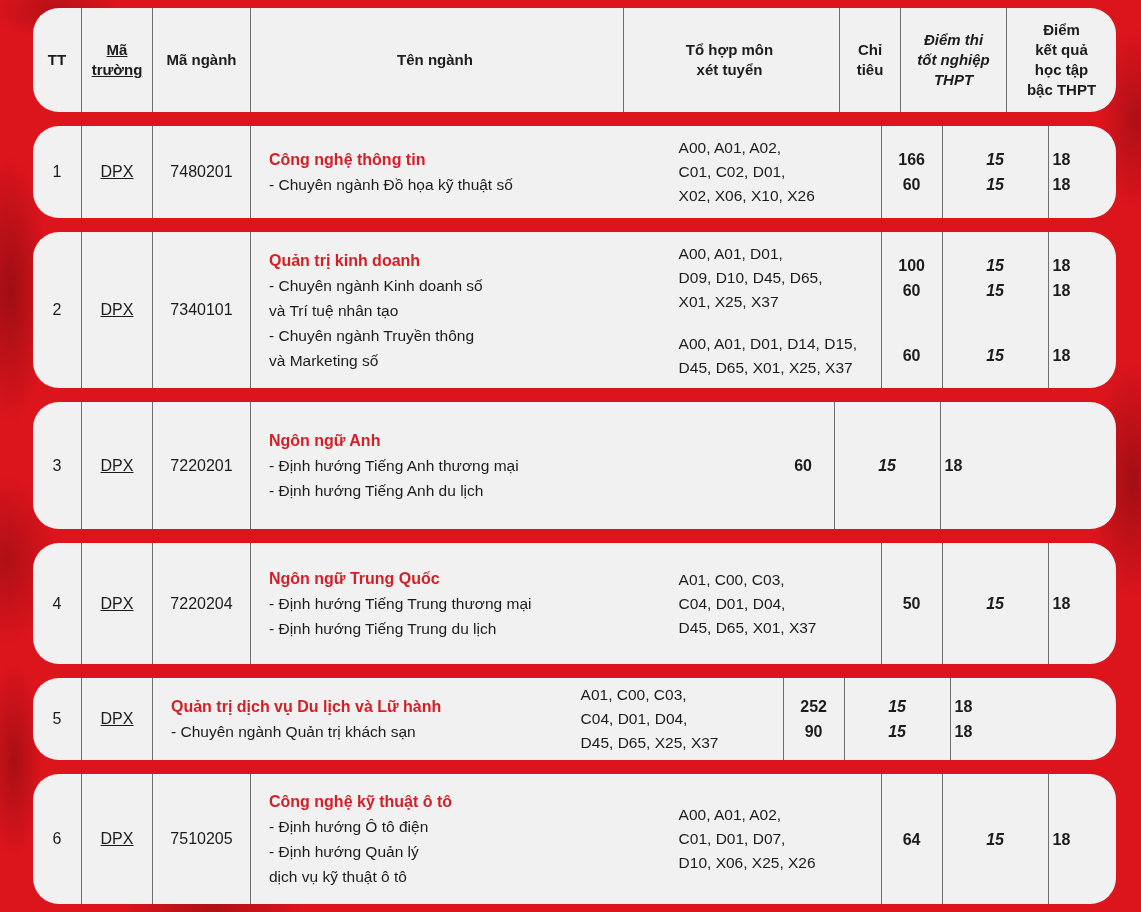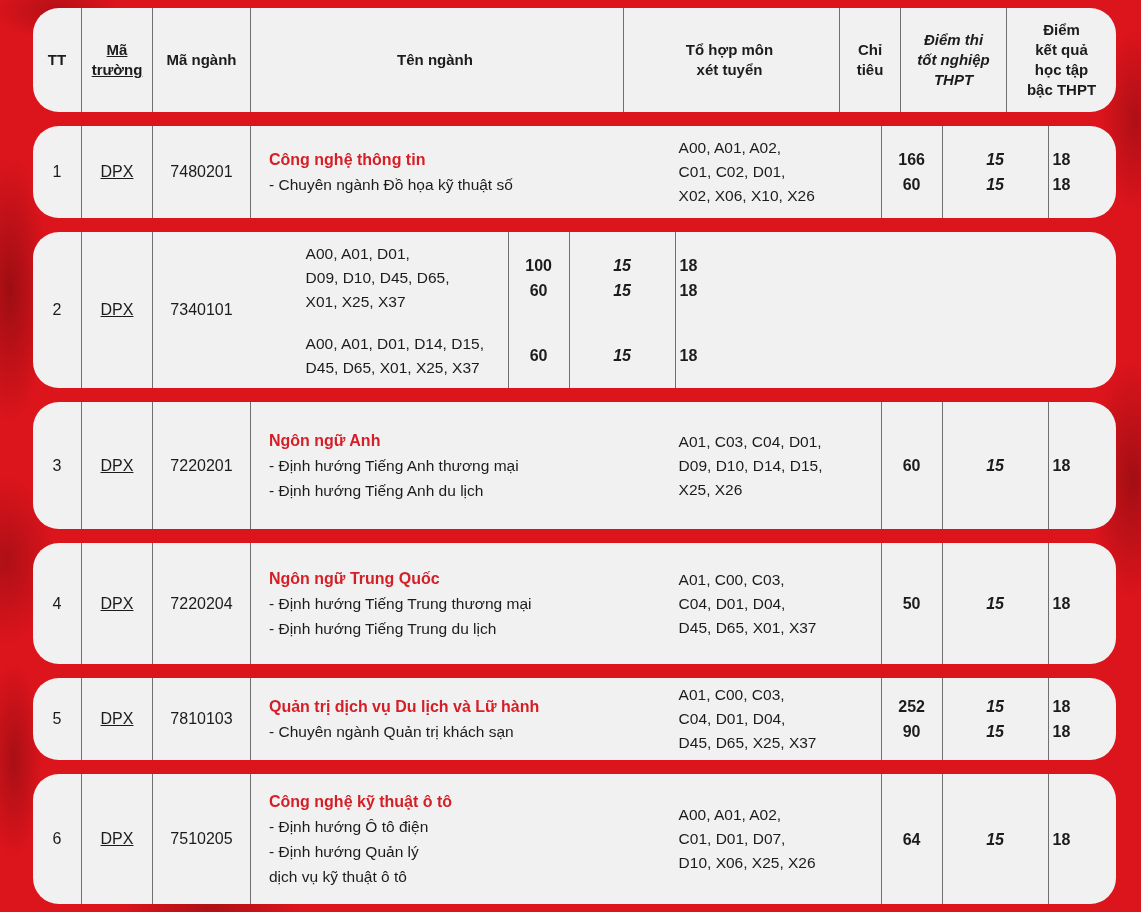--- a/index.html
+++ b/index.html
@@ -114,20 +114,27 @@
               <div class="num">18</div>
               <div class="num">18</div>
             </div>
           </div>
         </div>
       </div>
       <div class="trow body-row" style="height: 156px;">
         <div class="cell c0 code-text">2</div>
         <div class="cell c1 code-text">DPX</div>
         <div class="cell c2 code-text">7340101</div>
+        <div class="cell c3">
+          <div class="name-title">Quản trị kinh doanh</div>
+          <div class="name-line">- Chuyên ngành Kinh doanh số</div>
+          <div class="name-line">và Trí tuệ nhân tạo</div>
+          <div class="name-line">- Chuyên ngành Truyền thông</div>
+          <div class="name-line">và Marketing số</div>
+        </div>
         <div class="cell subwrap">
           <div class="srow" style="flex-grow: 3;">
             <div class="cell s0">
               <div class="combo-line">A00, A01, D01,</div>
               <div class="combo-line">D09, D10, D45, D65,</div>
               <div class="combo-line">X01, X25, X37</div>
             </div>
             <div class="cell s1">
               <div class="num">100</div>
               <div class="num">60</div>
@@ -162,25 +169,20 @@
         <div class="cell c0 code-text">3</div>
         <div class="cell c1 code-text">DPX</div>
         <div class="cell c2 code-text">7220201</div>
         <div class="cell c3">
           <div class="name-title">Ngôn ngữ Anh</div>
           <div class="name-line">- Định hướng Tiếng Anh thương mại</div>
           <div class="name-line">- Định hướng Tiếng Anh du lịch</div>
         </div>
         <div class="cell subwrap">
           <div class="srow" style="flex-grow: 3;">
-            <div class="cell s0">
-              <div class="combo-line">A01, C03, C04, D01,</div>
-              <div class="combo-line">D09, D10, D14, D15,</div>
-              <div class="combo-line">X25, X26</div>
-            </div>
             <div class="cell s1">
               <div class="num">60</div>
             </div>
             <div class="cell s2">
               <div class="num">15</div>
             </div>
             <div class="cell s3">
               <div class="num">18</div>
             </div>
           </div>
@@ -210,21 +212,20 @@
             </div>
             <div class="cell s3">
               <div class="num">18</div>
             </div>
           </div>
         </div>
       </div>
       <div class="trow body-row" style="height: 82px;">
         <div class="cell c0 code-text">5</div>
         <div class="cell c1 code-text">DPX</div>
-        <div class="cell c2 code-text">7810103</div>
         <div class="cell c3">
           <div class="name-title">Quản trị dịch vụ Du lịch và Lữ hành</div>
           <div class="name-line">- Chuyên ngành Quản trị khách sạn</div>
         </div>
         <div class="cell subwrap">
           <div class="srow" style="flex-grow: 3;">
             <div class="cell s0">
               <div class="combo-line">A01, C00, C03,</div>
               <div class="combo-line">C04, D01, D04,</div>
               <div class="combo-line">D45, D65, X25, X37</div>

